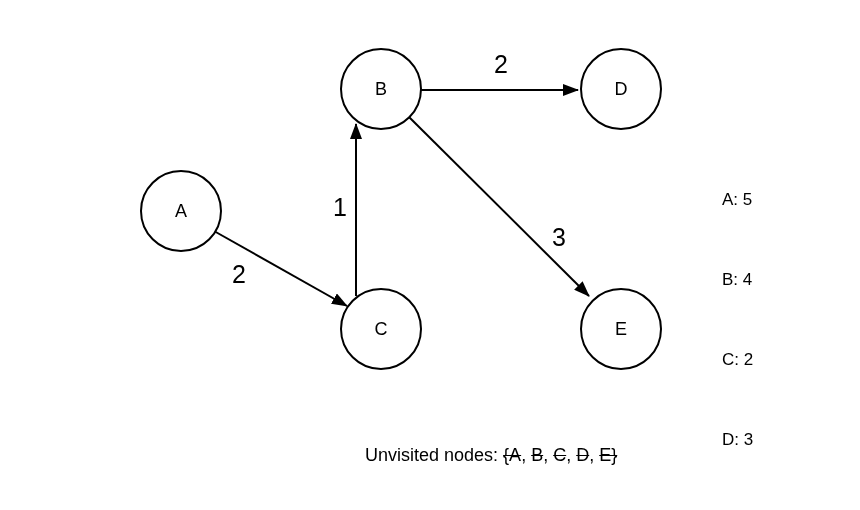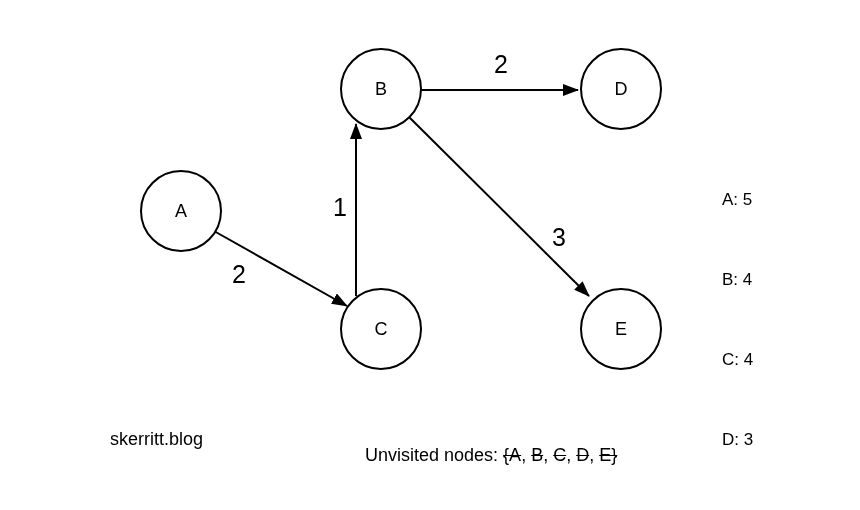--- a/index.html
+++ b/index.html
@@ -99,24 +99,23 @@
     <text class="node-label" x="181" y="217">A</text>
     <text class="node-label" x="381" y="95">B</text>
     <text class="node-label" x="381" y="335">C</text>
     <text class="node-label" x="621" y="95">D</text>
     <text class="node-label" x="621" y="335">E</text>
   </svg>
 
   <div class="distances">
     <div>A: 5</div>
     <div>B: 4</div>
-    <div>C: 4</div>
+    <div>C: 2</div>
     <div>D: 3</div>
     <div>E: 6</div>
   </div>
 
   <div class="unvisited">
     <span>Unvisited nodes: </span><span class="struck">{A</span><span>, </span><span class="struck">B</span><span>, </span><span class="struck">C</span><span>, </span><span class="struck">D</span><span>, </span><span class="struck">E}</span>
   </div>
 
-  <div class="watermark">skerritt.blog</div>
 
 </div>
 
 </body></html>

